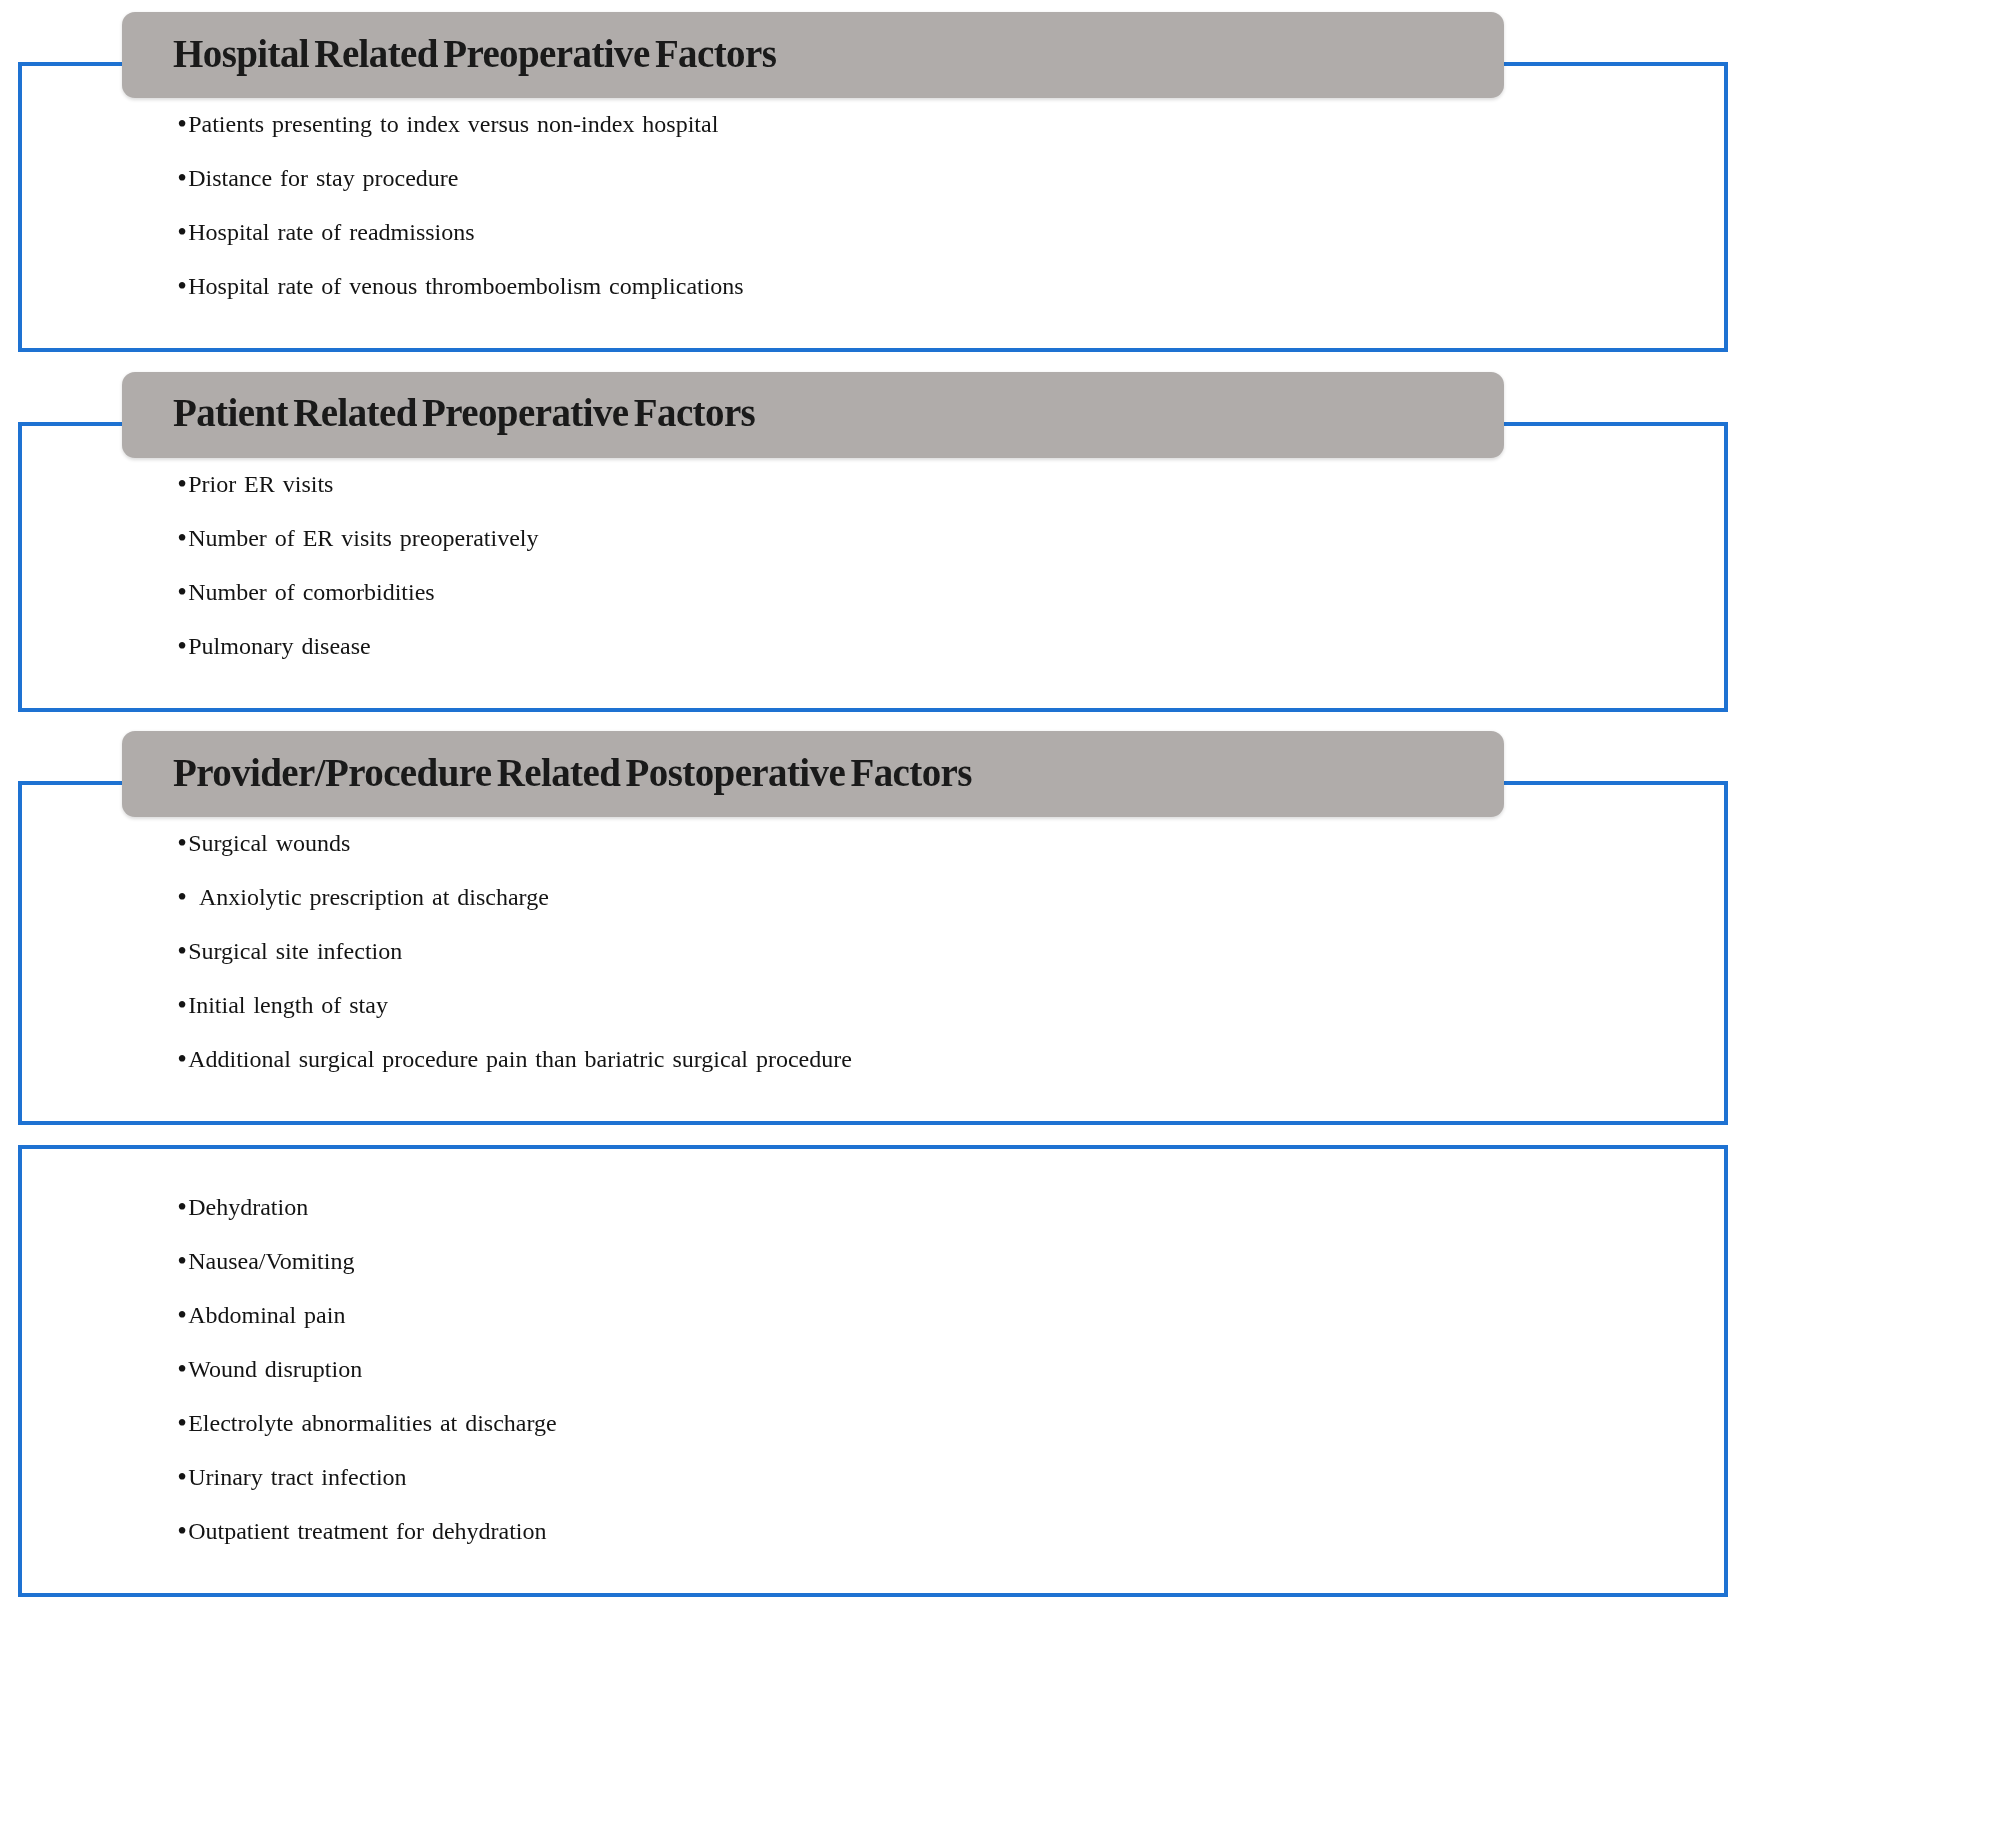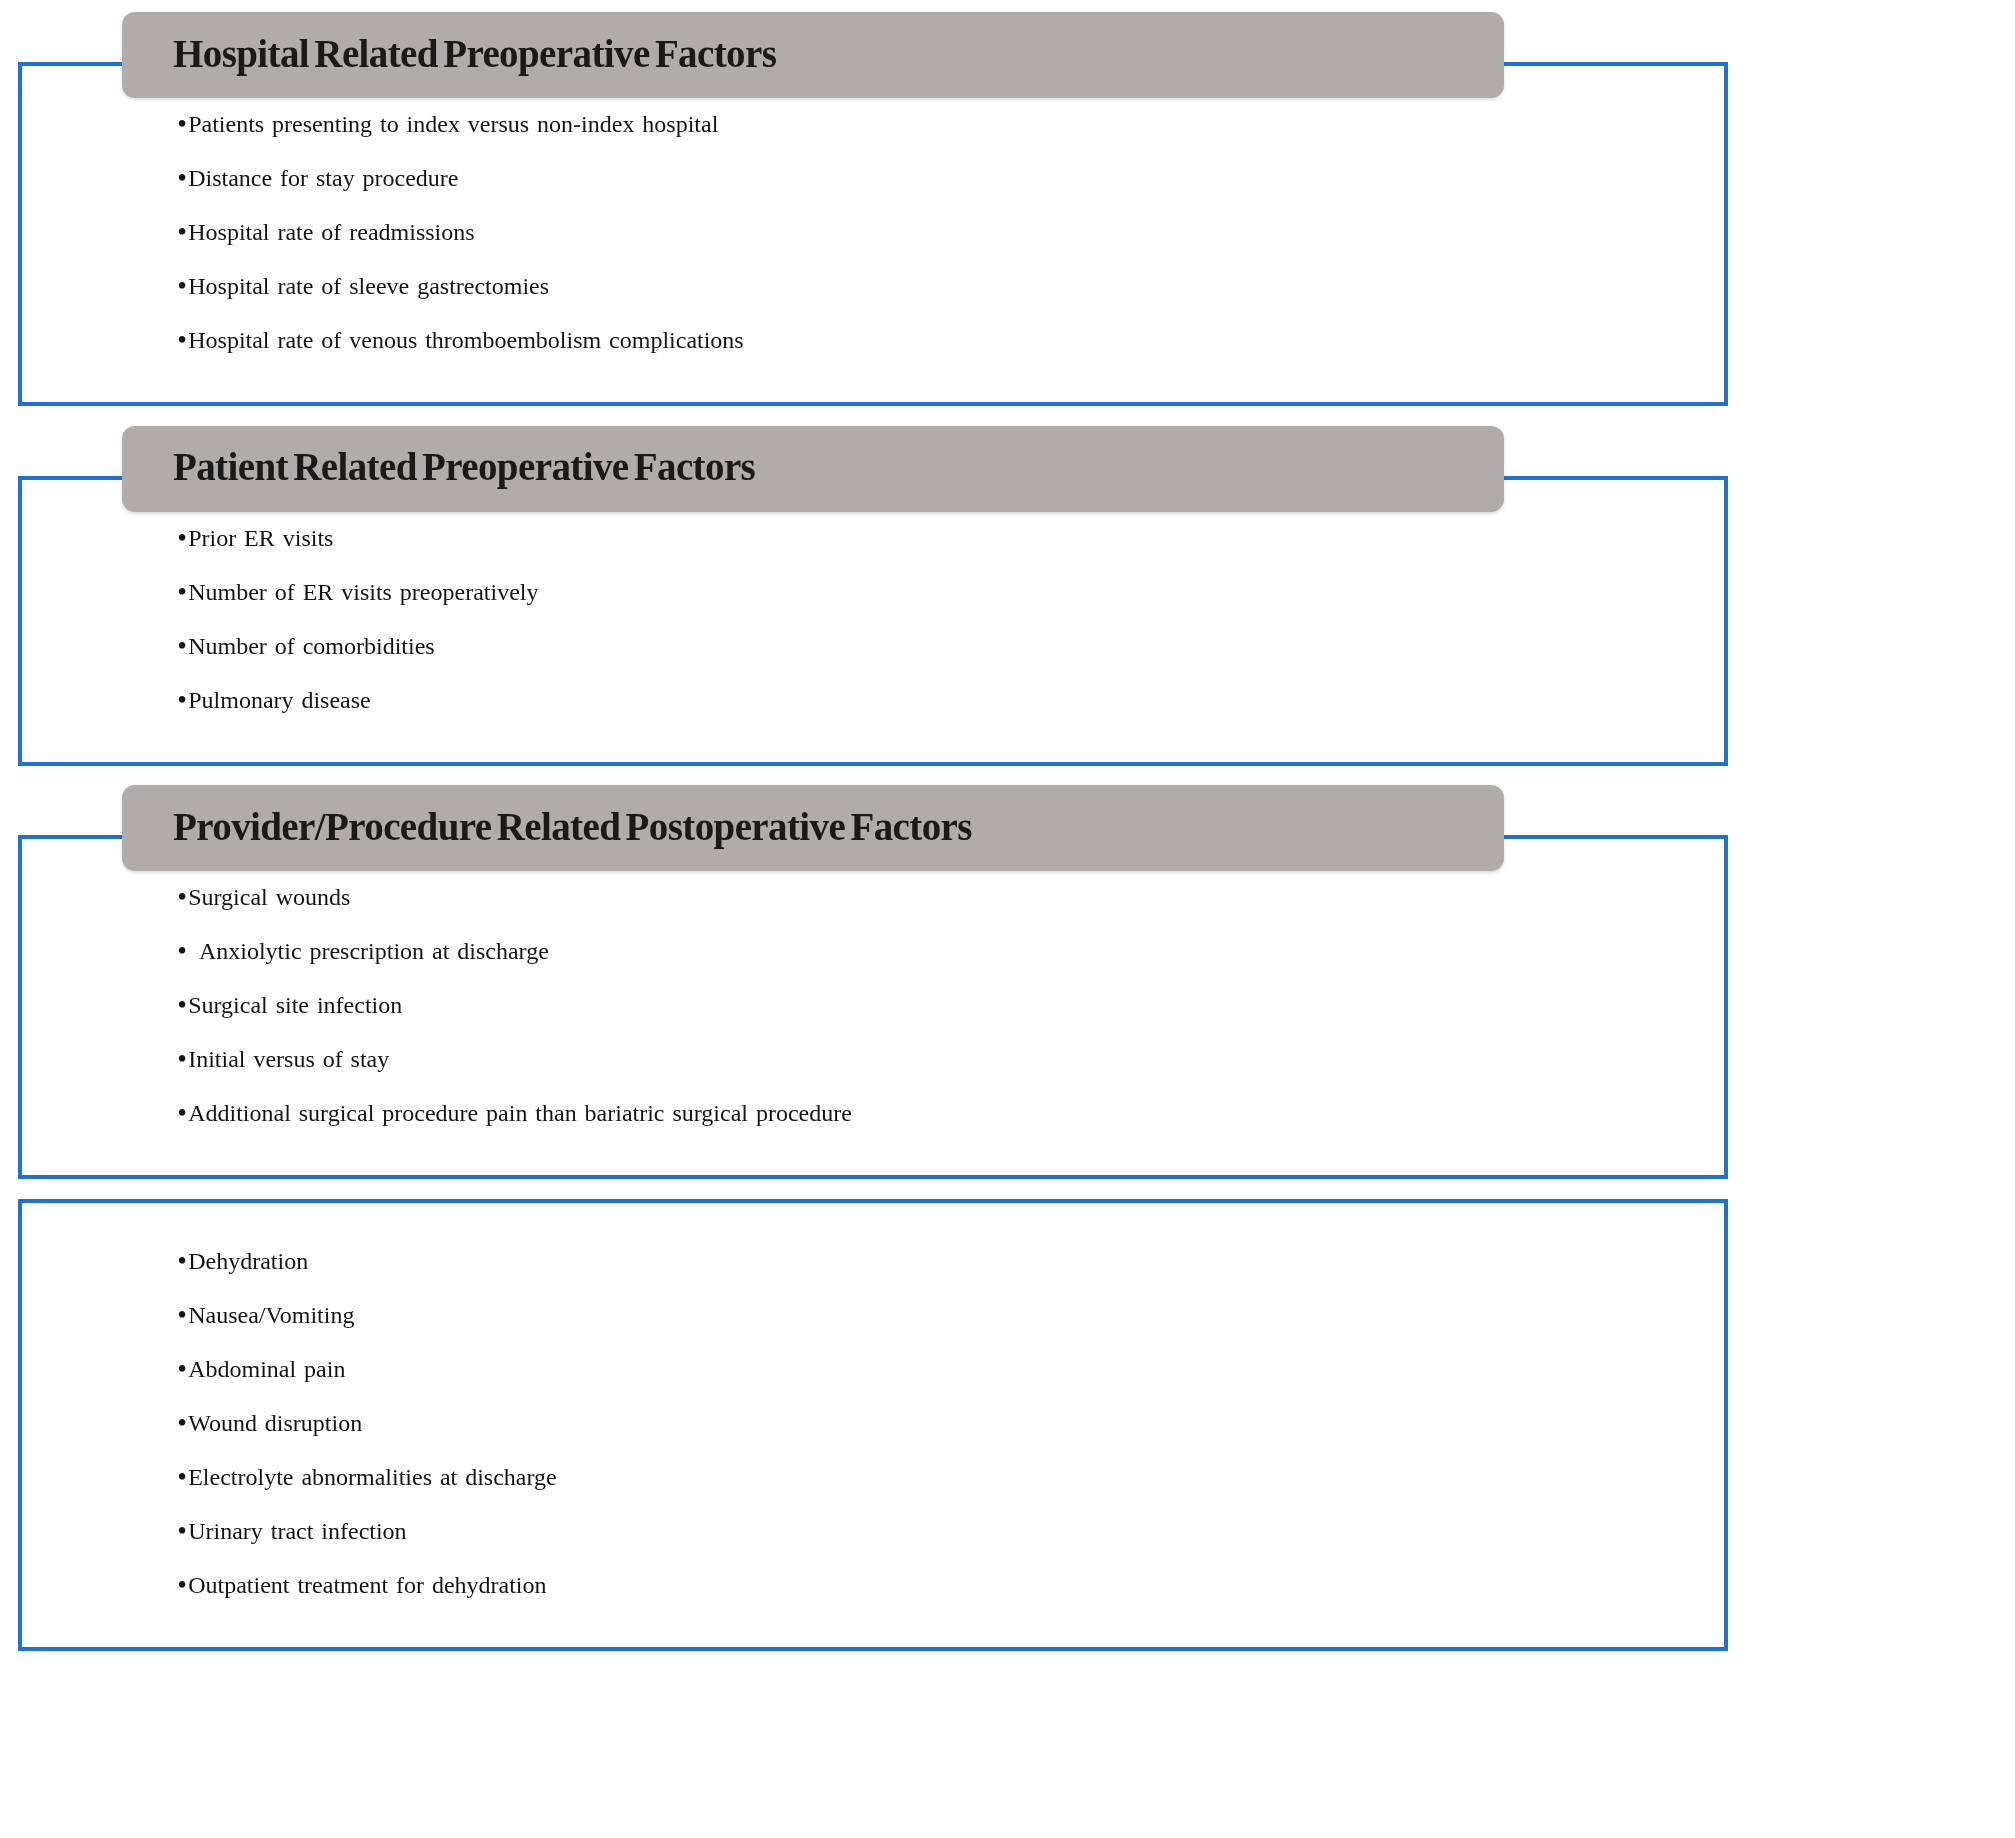--- a/index.html
+++ b/index.html
@@ -72,21 +72,20 @@
 
   <div class="section">
     <div class="bar">
       <span class="bar-title">Hospital Related Preoperative Factors</span>
     </div>
     <div class="box">
       <ul class="factors">
         <li><span class="bullet">•</span><span>Patients presenting to index versus non-index hospital</span></li>
         <li><span class="bullet">•</span><span>Distance for stay procedure</span></li>
         <li><span class="bullet">•</span><span>Hospital rate of readmissions</span></li>
-        <li><span class="bullet">•</span><span>Hospital rate of sleeve gastrectomies</span></li>
         <li><span class="bullet">•</span><span>Hospital rate of venous thromboembolism complications</span></li>
       </ul>
     </div>
   </div>
 
   <div class="section">
     <div class="bar">
       <span class="bar-title">Patient Related Preoperative Factors</span>
     </div>
     <div class="box">
@@ -101,21 +100,21 @@
 
   <div class="section">
     <div class="bar">
       <span class="bar-title">Provider/Procedure Related Postoperative Factors</span>
     </div>
     <div class="box">
       <ul class="factors">
         <li><span class="bullet">•</span><span>Surgical wounds</span></li>
         <li><span class="bullet">•</span><span class="gap-after-bullet">Anxiolytic prescription at discharge</span></li>
         <li><span class="bullet">•</span><span>Surgical site infection</span></li>
-        <li><span class="bullet">•</span><span>Initial versus of stay</span></li>
+        <li><span class="bullet">•</span><span>Initial length of stay</span></li>
         <li><span class="bullet">•</span><span>Additional surgical procedure pain than bariatric surgical procedure</span></li>
       </ul>
     </div>
   </div>
 
   <div class="section">
     <div class="box">
       <ul class="factors">
         <li><span class="bullet">•</span><span>Dehydration</span></li>
         <li><span class="bullet">•</span><span>Nausea/Vomiting</span></li>

